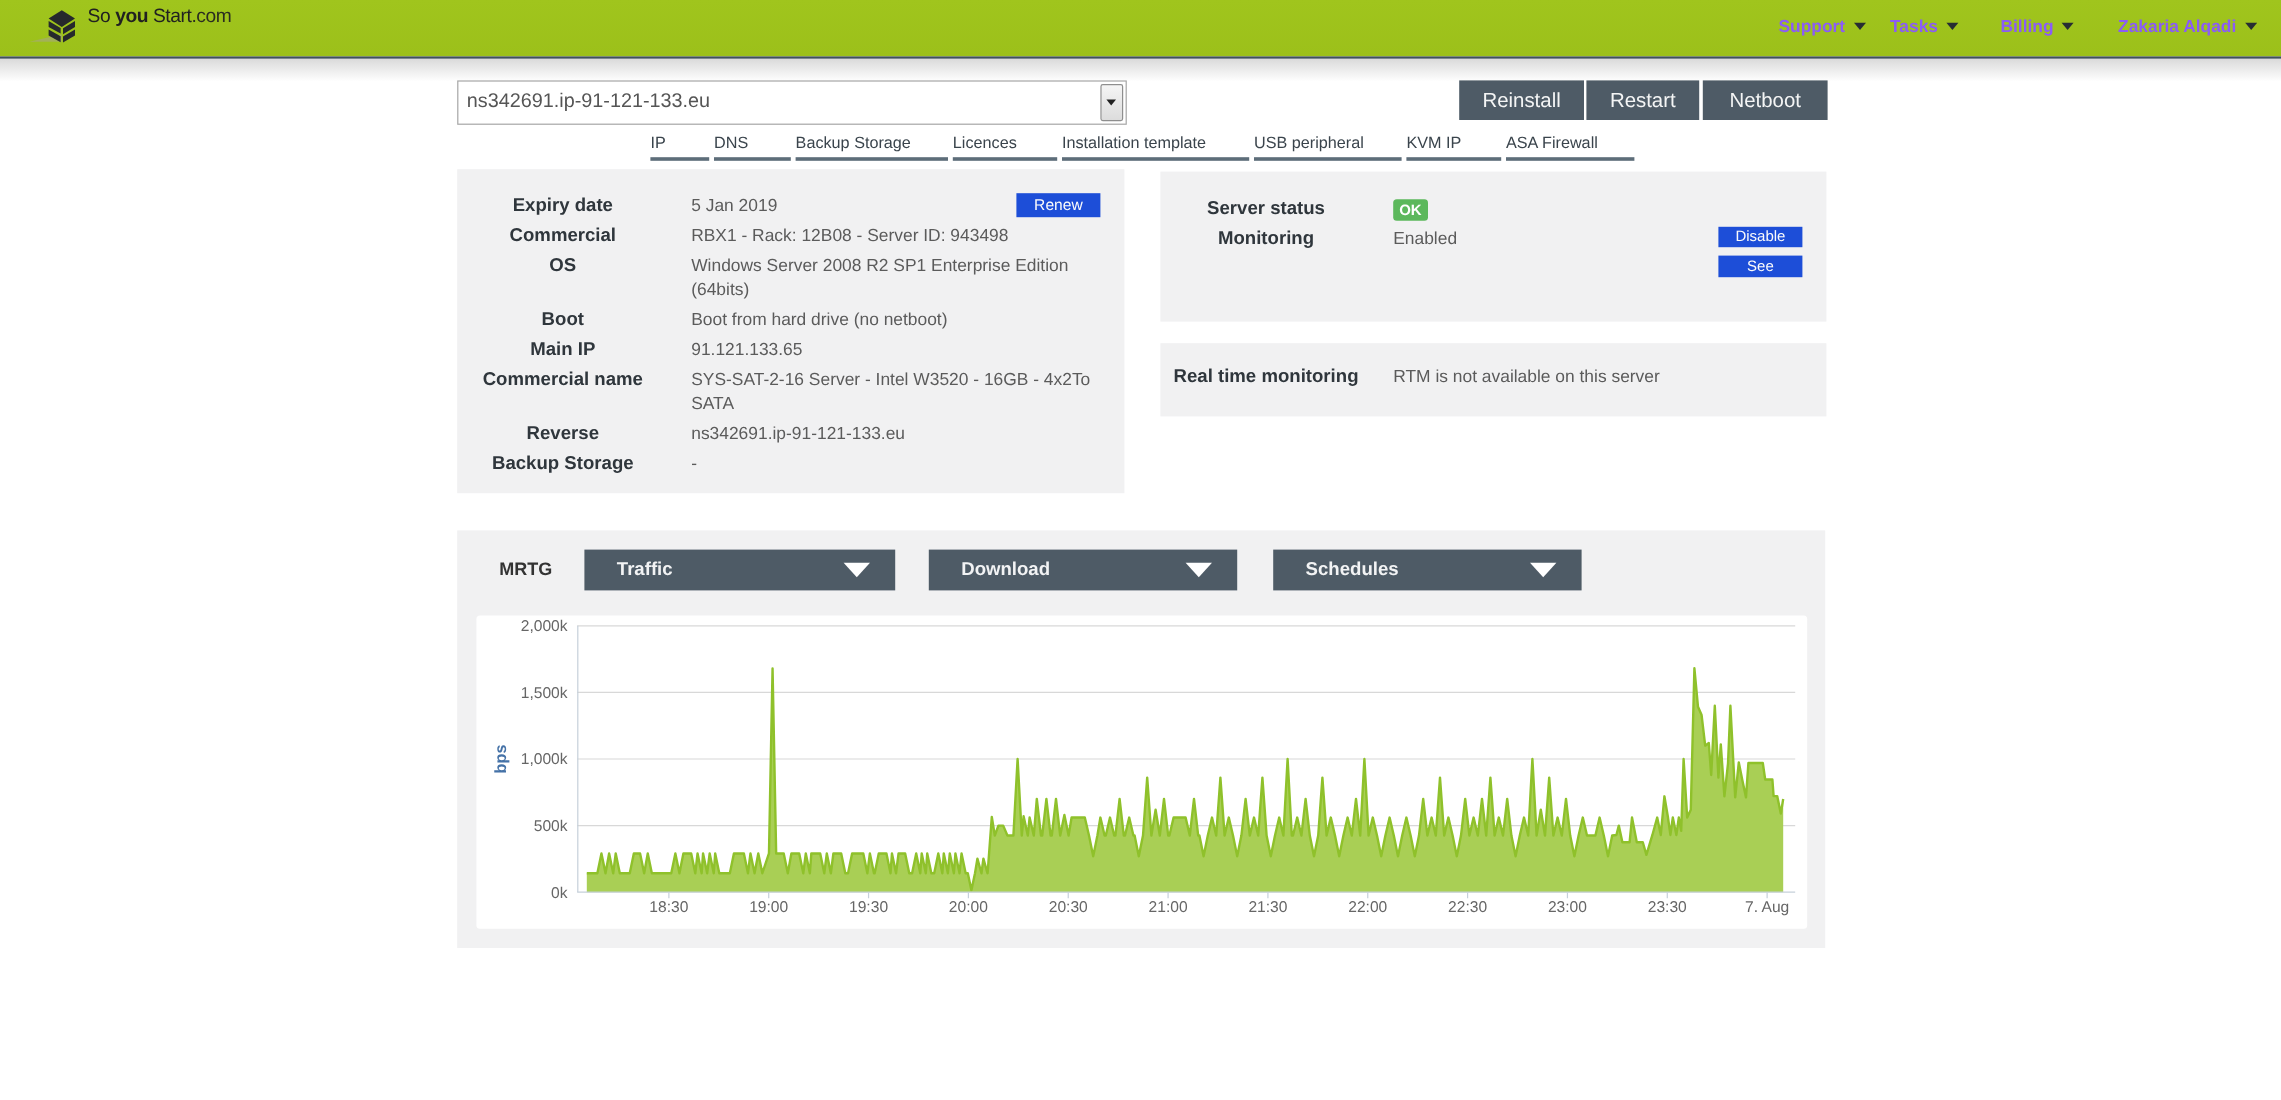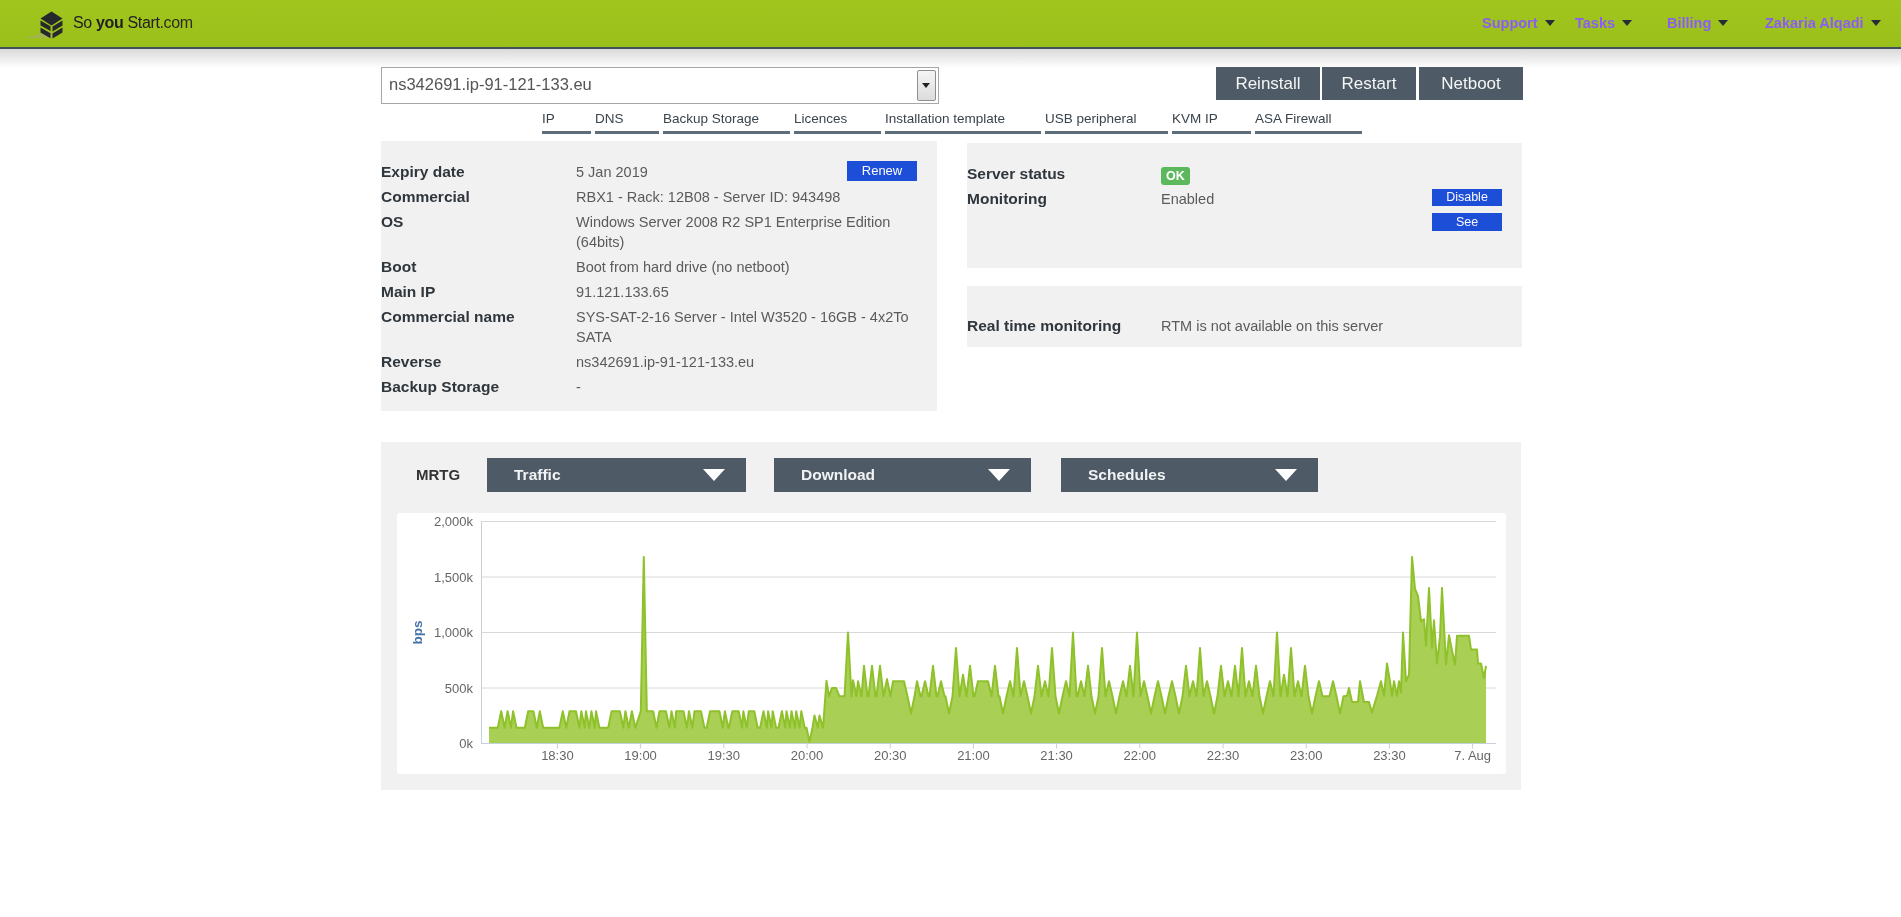--- a/index.html
+++ b/index.html
@@ -1,47 +1,47 @@
 <!DOCTYPE html>
 <html><head>
 <meta charset="utf-8">
 <style>
 html,body{margin:0;padding:0}
 body{width:1901px;height:917px;position:relative;overflow:hidden;background:#fff;
   font-family:"Liberation Sans",sans-serif;}
 
 #hdr{position:absolute;left:0;top:0;width:1901px;height:47px;background:linear-gradient(#a0c51d,#9cc01a);border-bottom:2px solid #40505c}
 #hdrshadow{position:absolute;left:0;top:49px;width:1901px;height:19px;background:linear-gradient(#dadada,#ffffff)}
-#logo{position:absolute;left:24px;top:5px;height:36px;display:flex;align-items:center}
+#logo{position:absolute;left:24px;top:5px;height:36px;display:flex;}
 #logotext{font-size:16px;color:#212121;margin-left:9px;letter-spacing:-0.35px}
 #nav{position:absolute;top:0;left:0;width:1901px;height:47px;font-weight:bold;font-size:14.5px;color:#8b5cf6}
 .navitem{position:absolute;top:15px;white-space:nowrap}
 .caret{display:inline-block;width:0;height:0;border-left:5px solid transparent;border-right:5px solid transparent;border-top:6px solid #272e33;margin-left:7px;vertical-align:middle;margin-bottom:2px}
 
 #sel{position:absolute;left:381px;top:67px;width:556px;height:35px;background:#fff;border:1px solid #a6a6a6}
 #seltext{position:absolute;left:7px;top:0;line-height:33px;font-size:16.5px;color:#555}
 #selarrow{position:absolute;right:2px;top:2px;width:17px;height:29px;background:linear-gradient(#f5f5f5,#dcdcdc);border:1px solid #8e8e8e;border-radius:2px}
 #selarrow:after{content:"";position:absolute;left:3.5px;top:12px;width:0;height:0;border-left:4.5px solid transparent;border-right:4.5px solid transparent;border-top:5px solid #222}
 
 .actbtn{position:absolute;top:67px;height:33px;background:#4e5b66;color:#f4f5f5;font-size:17px;text-align:center;line-height:33px}
 
 #tabs{position:absolute;left:542px;top:108px;height:26px;white-space:nowrap}
 .tab{display:inline-block;vertical-align:top;height:23px;border-bottom:3px solid #5d6d79;margin-right:4px;font-size:13.5px;color:#3a444c;text-align:left;line-height:21px}
 
 .panel{position:absolute;background:#f1f1f2;box-sizing:border-box}
 .row{display:flex;margin-bottom:5px}
-.lbl{font-weight:bold;color:#2f363c;text-align:left;flex:none;font-size:15.5px}
+.lbl{font-weight:bold;color:#2f363c;text-align:center;flex:none;font-size:15.5px}
 .val{color:#5b5b5b}
 #pleft{left:381px;top:141px;width:556px;height:270px;padding-top:21px;font-size:14.5px;line-height:20px}
 #pleft .lbl{width:176px}
 #pleft .val{margin-left:19px;width:335px}
 #pr1{left:967px;top:143px;width:555px;height:125px;padding-top:21px;font-size:14.5px;line-height:20px}
 #pr1 .lbl{width:176px}
 #pr1 .val{margin-left:18px;width:240px}
-#prtm{left:967px;top:286px;width:555px;height:61px;padding-top:30px;font-size:14.5px;line-height:20px}
+#prtm{left:967px;top:286px;width:555px;height:61px;padding-top:18px;font-size:14.5px;line-height:20px}
 #prtm .lbl{width:176px}
 #prtm .val{margin-left:18px;width:350px}
 #pmrtg{left:381px;top:442px;width:1140px;height:348px}
 .smbtn{position:absolute;background:#1d4ed8;color:#fbfbfb;text-align:center}
 #okbadge{display:inline-block;background:#5cb85c;color:#fff;font-weight:bold;font-size:12.5px;line-height:18px;padding:0 5px;border-radius:3px;position:relative;top:1px}
 
 .ddbtn{position:absolute;top:458px;height:34px;background:#4e5b66;color:#f2f3f4;font-weight:bold;font-size:15.5px;line-height:34px;padding-left:27px;box-sizing:border-box}
 .ddbtn:after{content:"";position:absolute;right:21px;top:11px;width:0;height:0;border-left:11.5px solid transparent;border-right:11.5px solid transparent;border-top:12px solid #fff}
 #mrtglabel{position:absolute;left:416px;top:466px;font-weight:bold;font-size:15px;color:#333}
 #chartbox{position:absolute;left:397px;top:513px;width:1109px;height:261px;background:#fff;border-radius:3px}

